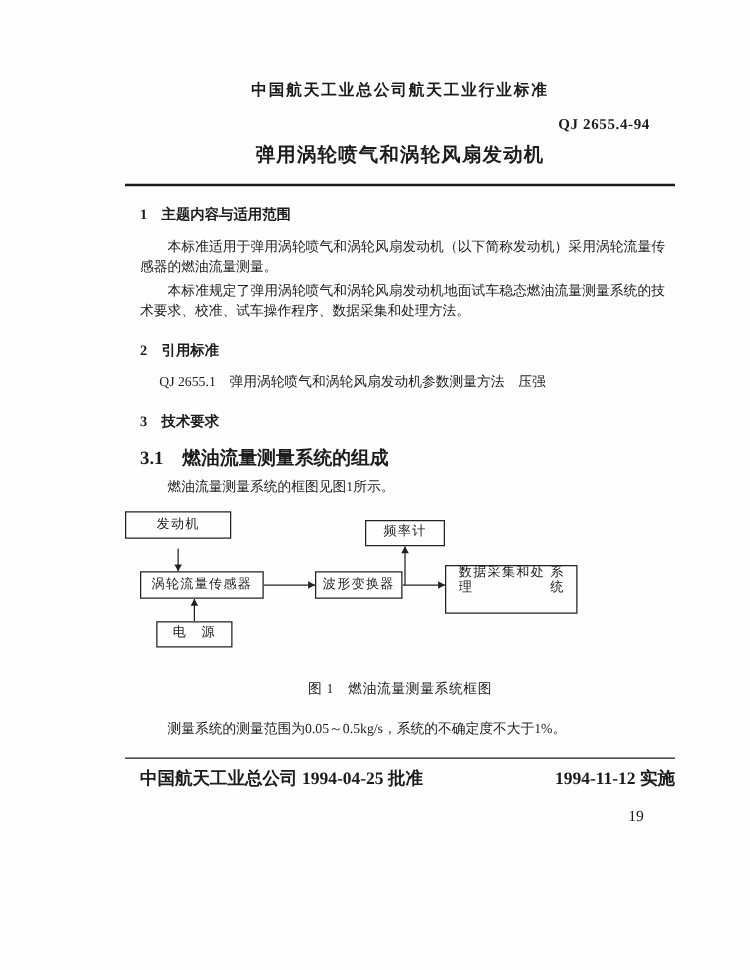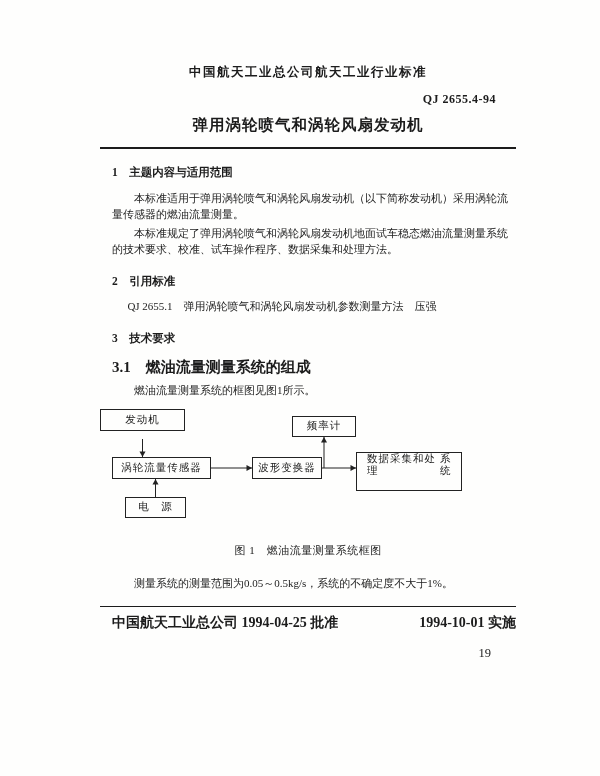--- a/index.html
+++ b/index.html
@@ -9,21 +9,21 @@
     color:#1c1c1c;
     -webkit-font-smoothing:antialiased;
   }
   .page {
     width:600px; height:776px;
     background:#fefefdff;
     position:relative;
     overflow:hidden;
     margin:0 auto;
   }
-  .content { padding:64px 84px 0 100px; }
+  .content { padding:64px 60px 0 100px; }
 
   .org-line {
     text-align:center; font-weight:bold;
     font-size:12.5px; letter-spacing:1.5px;
   }
   .doc-number {
     text-align:right; font-weight:bold;
     font-size:12px; padding-right:20px; margin-top:11px;
     letter-spacing:0.5px;
   }
@@ -140,19 +140,19 @@
     </div>
 
     <div class="fig-caption">图 1　燃油流量测量系统框图</div>
 
     <p class="note-para">测量系统的测量范围为0.05～0.5kg/s，系统的不确定度不大于1%。</p>
 
     <div class="rule-thin"></div>
 
     <div class="footer">
       <span>中国航天工业总公司 1994-04-25 批准</span>
-      <span>1994-10-01 实施</span>
+      <span>1994-11-12 实施</span>
     </div>
 
     <div class="page-number">19</div>
 
   </div>
 </div>
 
 </body></html>

